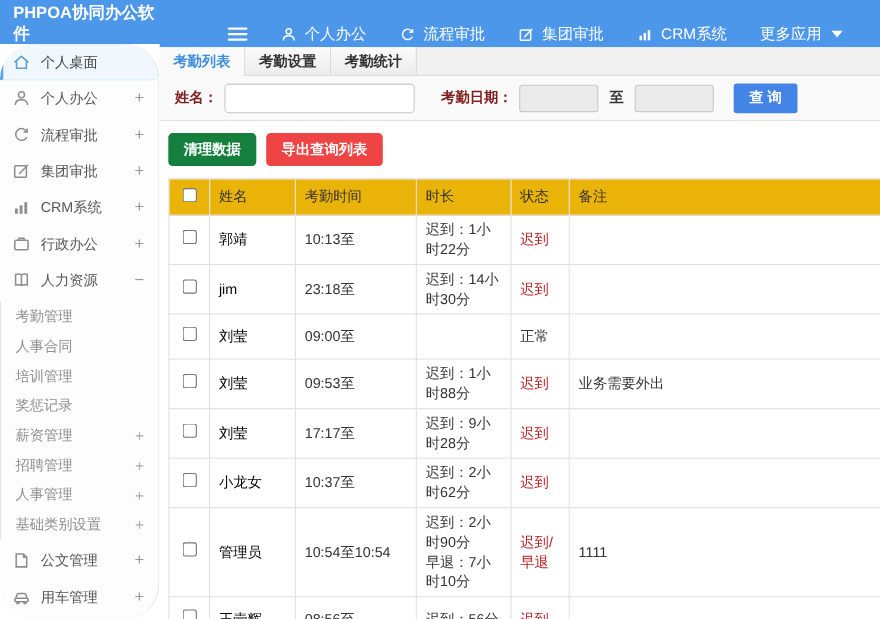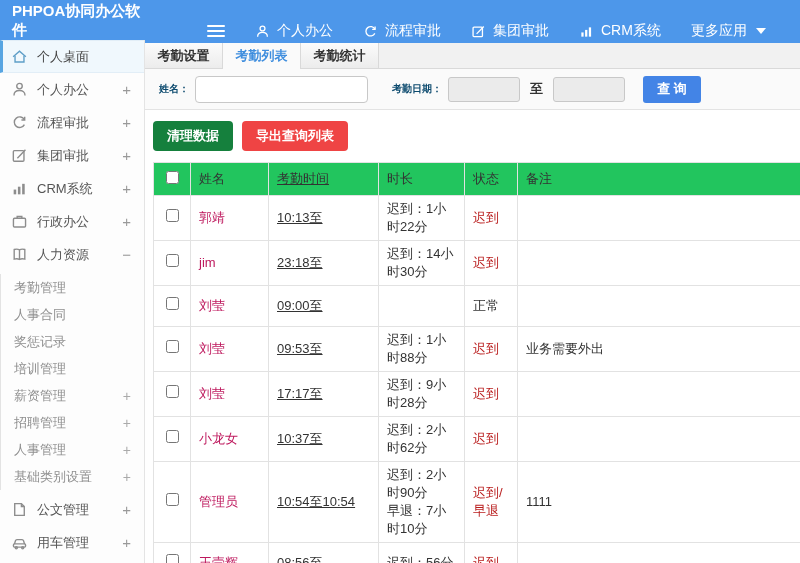--- a/index.html
+++ b/index.html
@@ -14,21 +14,21 @@
   .topnav { display:flex; align-items:center; margin-left:30px; gap:30px; }
   .topnav .nav-item { display:flex; align-items:center; gap:7px; font-size:14px; cursor:pointer; }
   .topnav svg { display:block; }
   .caret-down { width:0; height:0; border-left:5px solid transparent; border-right:5px solid transparent;
     border-top:6px solid #fff; margin-left:2px; }
 
   
   .page { display:flex; height:523px; }
 
   
-  .sidebar { width:145px; flex:none; background:#fdfdfd; border-right:1px solid #e4e4e4; overflow:hidden; }
+  .sidebar { width:145px; flex:none; background:#fdfdfd; border-right:1px solid #e4e4e4; overflow:hidden;border-radius:32px; }
   .side-item { height:33px; display:flex; align-items:center; padding:0 13px 0 11px; color:#555;
     font-size:13px; cursor:pointer; }
   .side-item .sicon { width:17px; height:17px; margin-right:9px; color:#8d8d8d; flex:none; }
   .side-item .slabel { flex:1; }
   .side-item .expand { color:#999; font-size:15px; font-weight:normal; }
   .side-item.active { background:#f0f8fd; border-left:3px solid #57a5e2; padding-left:8px;
     border-top:1px solid #e2eef7; border-bottom:1px solid #e2eef7; color:#444; }
   .side-item.active .sicon { color:#5e9ec7; }
   .subnav { padding:3px 0 3px 0; }
   .subnav .sub-item { height:27px; display:flex; align-items:center; font-size:13px; color:#8f8f8f;
@@ -40,48 +40,48 @@
   .content { flex:1; display:flex; flex-direction:column; overflow:hidden; }
   .blue-strip { height:3px; background:#4d97ea; flex:none; }
   .tabs { display:flex; background:#f1f1f1; border-bottom:1px solid #d9d9d9; height:26px; flex:none; }
   .tab { width:78px; display:flex; align-items:center; justify-content:center; font-size:13px;
     font-weight:bold; color:#333; background:linear-gradient(#fbfbfb,#ececec);
     border-right:1px solid #d9d9d9; cursor:pointer; }
   .tab.active { background:#fafafa; color:#3f8ede; margin-bottom:-1px; }
 
   .search-bar { height:41px; background:#fafafa; border-bottom:1px solid #e3e3e3; display:flex;
     align-items:center; padding:0 8px; flex:none; }
-  .search-bar label { font-size:10px; font-weight:bold; color:#0c4a6e; }
+  .search-bar label { font-size:13px; font-weight:bold; color:#7f1d1d; }
   .lbl-name { margin:0 6px 0 6px; }
   .name-input { width:173px; height:27px; border:1px solid #c8c8c8; border-radius:4px; background:#fff;
     padding:0 6px; font-size:13px; }
   .lbl-date { margin:0 6px 0 24px; }
   .date-input { width:72px; height:25px; border:1px solid #c8c8c8; border-radius:3px; background:#ebebeb;
     padding:0 6px; font-size:13px; }
   .lbl-to { margin:0 10px; font-weight:bold; font-size:13px; color:#333; }
   .query-btn { margin-left:18px; width:58px; height:27px; background:#4384e6; color:#fff; border:none;
     border-radius:3px; font-size:13px; font-weight:bold; cursor:pointer; }
 
   .actions { padding:11px 8px; display:flex; gap:9px; background:#fff; flex:none; }
   .btn { height:30px; border:none; border-radius:4px; color:#fff; font-size:13px; font-weight:bold;
     padding:0 14px; cursor:pointer; }
   .btn-danger { background:#15803d; }
   .btn-info { background:#ef4444; }
 
   table { border-collapse:collapse; margin:0 8px; width:639px; table-layout:fixed; }
   th, td { border:1px solid #e2e2e2; font-size:13px; text-align:left; color:#333; }
-  th { background:#22c55e; font-weight:normal; padding:7px 8px; height:31px; }
+  th { background:#eab308; font-weight:normal; padding:7px 8px; height:31px; }
   td { padding:4px 8px; height:41px; vertical-align:middle; line-height:18px; }
   .c-check { width:37px; text-align:center; }
   .c-name { width:78px; }
-  .c-time { width:110px;text-decoration:underline; }
+  .c-time { width:110px; }
   .c-dur { width:86px; }
   .c-status { width:53px; }
   .c-note { width:284px; }
-  td a { color:#be185d; text-decoration:none; cursor:pointer; }
+  td a { color:#000000; text-decoration:none; cursor:pointer; }
   .late { color:#b91c1c; }
   .normal { color:#333; }
   input[type="checkbox"] { width:13px; height:13px; }
 </style>
 </head>
 <body>
 
 <header class="topbar">
   <div class="brand">PHPOA协同办公软件</div>
   <div class="hamburger">
@@ -196,25 +196,25 @@
     <div class="subnav">
       <div class="sub-item">
         <span class="slabel">考勤管理</span>
         <span class="expand"></span>
       </div>
       <div class="sub-item">
         <span class="slabel">人事合同</span>
         <span class="expand"></span>
       </div>
       <div class="sub-item">
+        <span class="slabel">培训管理</span>
+        <span class="expand"></span>
+      </div>
+      <div class="sub-item">
         <span class="slabel">奖惩记录</span>
-        <span class="expand"></span>
-      </div>
-      <div class="sub-item">
-        <span class="slabel">培训管理</span>
         <span class="expand"></span>
       </div>
       <div class="sub-item">
         <span class="slabel">薪资管理</span>
         <span class="expand">+</span>
       </div>
       <div class="sub-item">
         <span class="slabel">招聘管理</span>
         <span class="expand">+</span>
       </div>
@@ -244,22 +244,22 @@
           </svg></span>
       <span class="slabel">用车管理</span>
       <span class="expand">+</span>
     </div>
   </aside>
 
   <main class="content">
     <div class="blue-strip"></div>
 
     <div class="tabs">
+      <div class="tab active">考勤列表</div>
       <div class="tab">考勤设置</div>
-      <div class="tab active">考勤列表</div>
       <div class="tab">考勤统计</div>
     </div>
 
     <div class="search-bar">
       <label class="lbl-name">姓名：</label>
       <input class="name-input" type="text" style="">
       <label class="lbl-date">考勤日期：</label>
       <input class="date-input" type="text" style="">
       <span class="lbl-to">至</span>
       <input class="date-input" type="text" style="">

